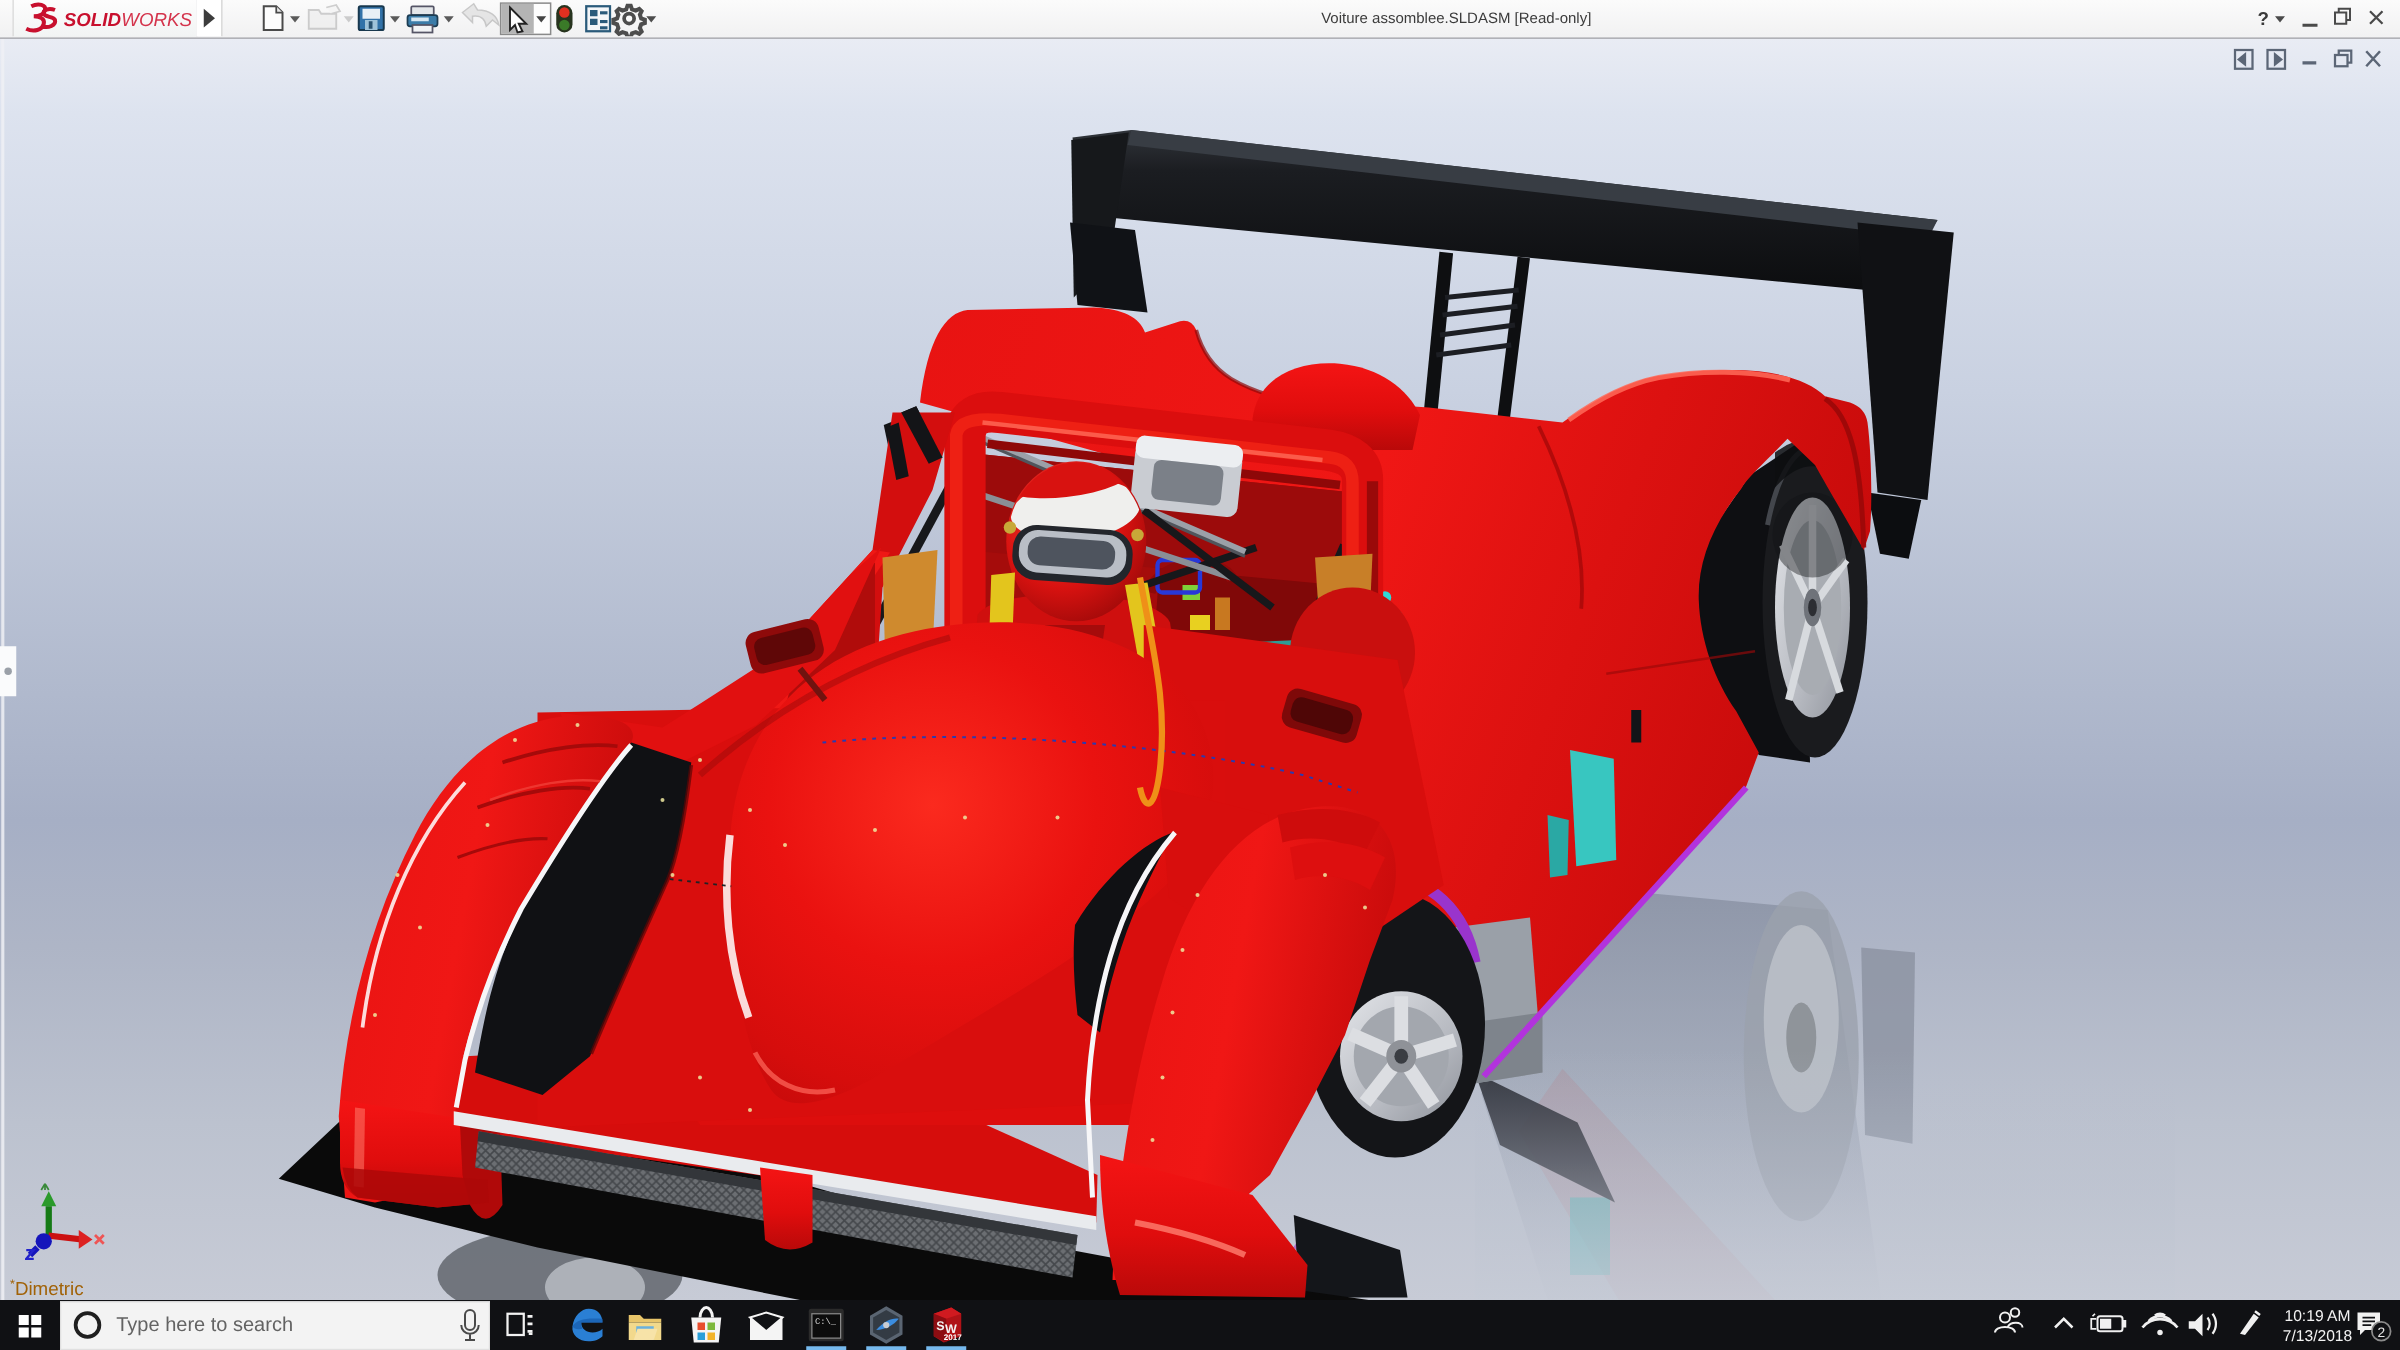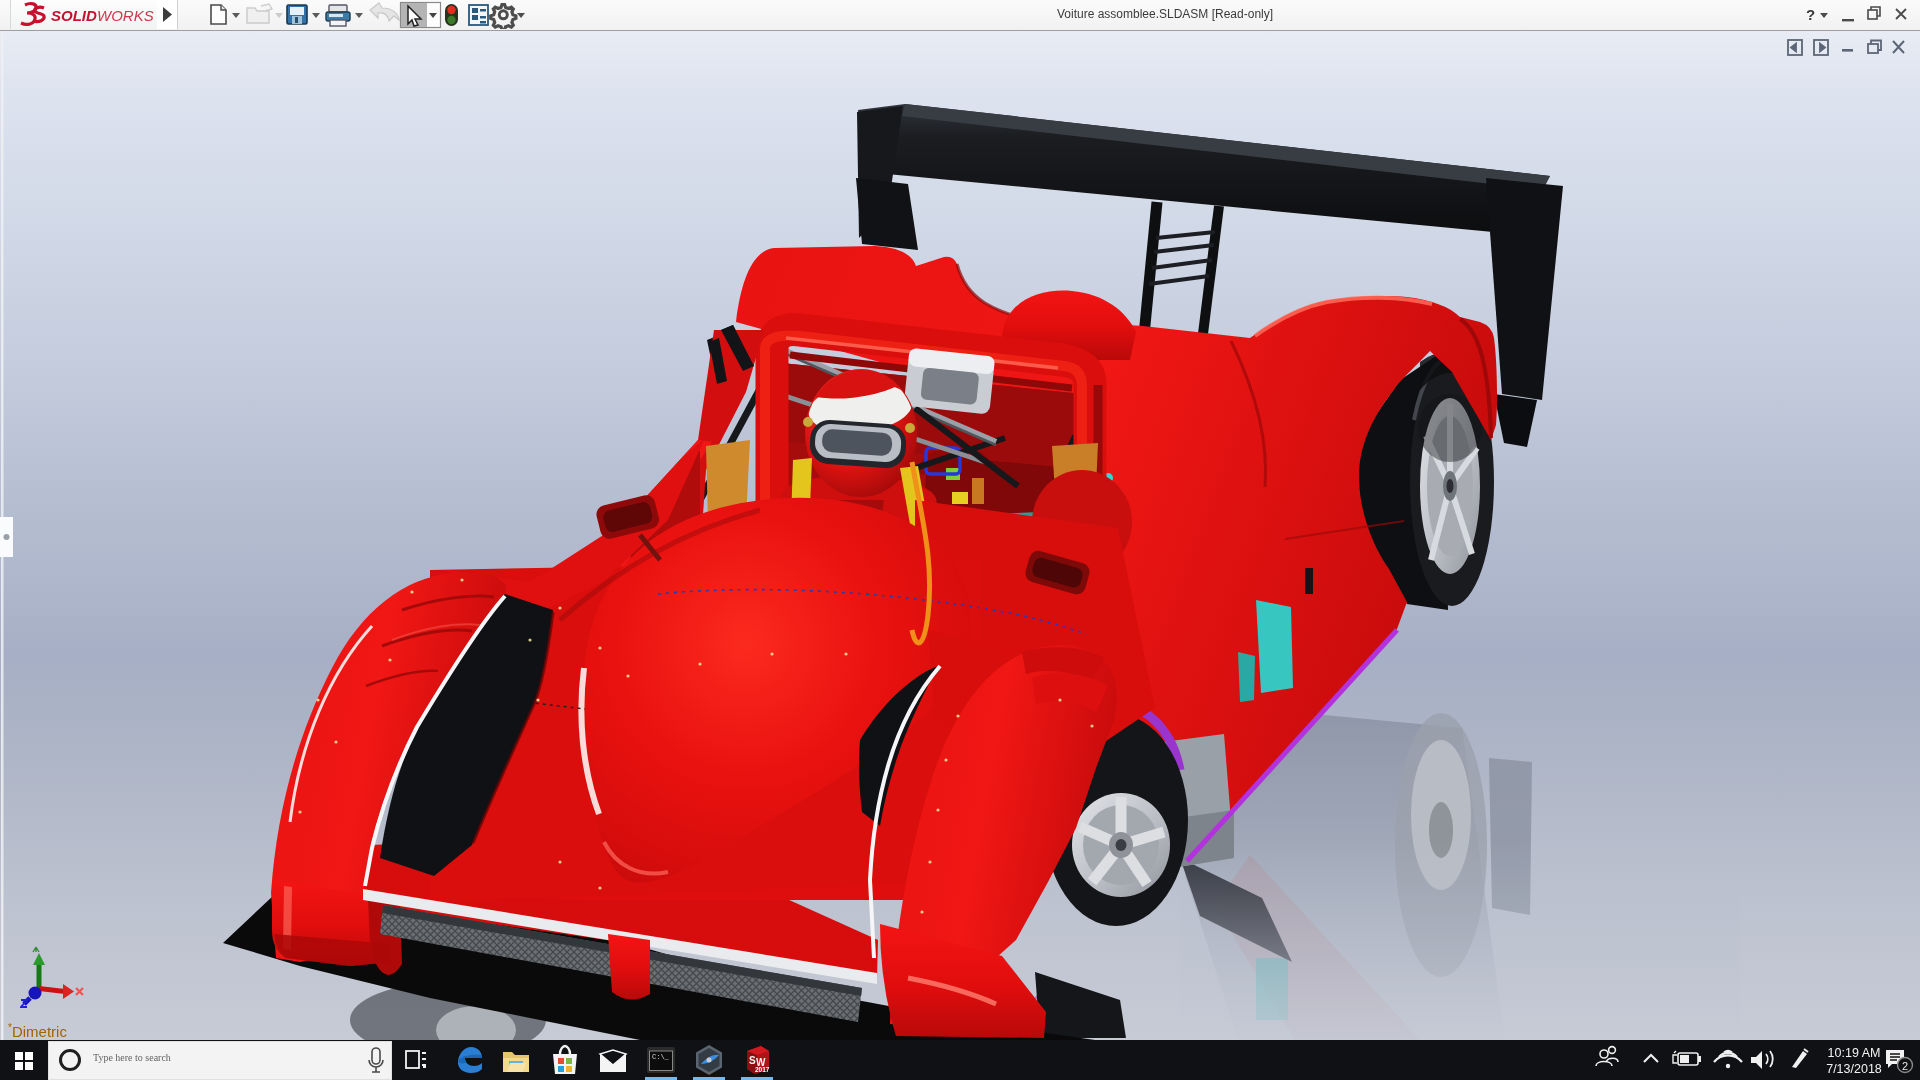--- a/index.html
+++ b/index.html
@@ -5,21 +5,21 @@
 #stage{position:absolute;left:0;top:0;width:1920px;height:1080px;}
 #vpbg{position:absolute;left:0;top:30px;width:1920px;height:1010px;
  background:linear-gradient(to bottom,#e9ecf4 0%,#dde3ef 6%,#c9d1e1 28%,#b0b9cd 52%,#a6afc5 62%,#aeb5c6 72%,#bcc2cf 86%,#c7cbd6 100%);}
 #carsvg{position:absolute;left:0;top:0;width:1920px;height:1080px;}
 #titlebar{position:absolute;left:0;top:0;width:1920px;height:30px;background:linear-gradient(#fbfbfb,#f1f1f2);border-bottom:1px solid #9d9da2;}
 #logo{position:absolute;left:10px;top:0;width:146px;height:29px;background:linear-gradient(#fdfdfd,#f2f4f4);border-left:1px solid #d8d8d8;border-right:1px solid #c4c4c8;text-decoration:underline;}
 #flyout{position:absolute;left:157px;top:0;width:20px;height:29px;background:#fff;border-right:1px solid #d0d0d0;}
 #title{position:absolute;left:1165px;top:0;height:38px;transform:translateX(-50%);font-size:12px;color:#3b3b3b;line-height:29px;white-space:nowrap;}
 #taskbar{position:absolute;left:0;top:1040px;width:1920px;height:40px;background:#101114;}
 #search{position:absolute;left:48px;top:1041px;width:344px;height:39px;background:#f3f3f3;border:1px solid #e0e0e0;box-sizing:border-box;}
-#search span{position:absolute;left:44px;top:10px;font-size:10px;color:#636363;font-family:Liberation Serif, serif;}
+#search span{position:absolute;left:44px;top:10px;font-size:16px;color:#636363;}
 #dimetric{position:absolute;left:8px;top:1022px;font-size:15px;color:#a16207;}
 </style></head>
 <body>
 <div id="stage">
 <div id="vpbg"></div>
 <svg id="carsvg" viewBox="0 0 1920 1080">
 <defs>
 <linearGradient id="redV" x1="0" y1="0" x2="0" y2="1">
  <stop offset="0" stop-color="#f41414"></stop>
           <stop offset=".55" stop-color="#e00d0d"></stop>

